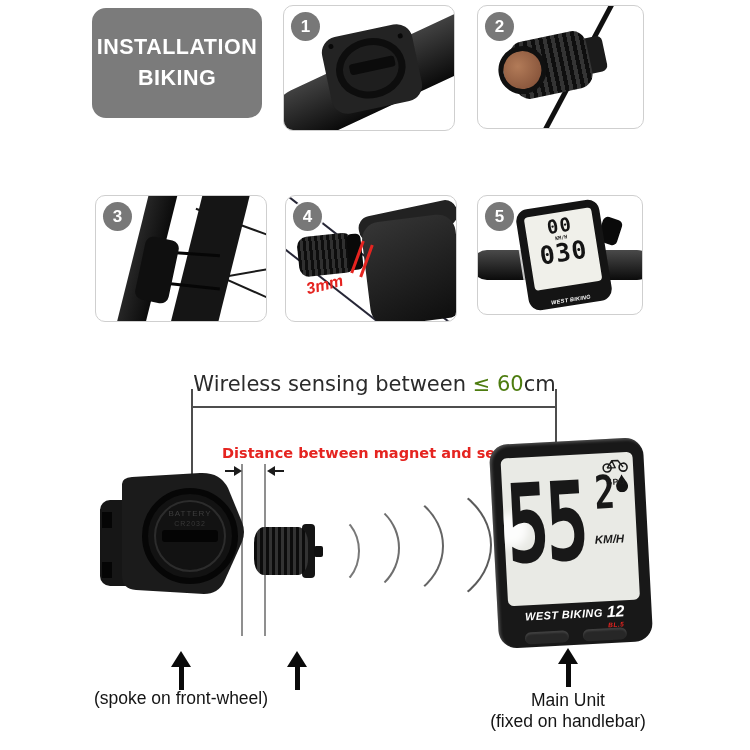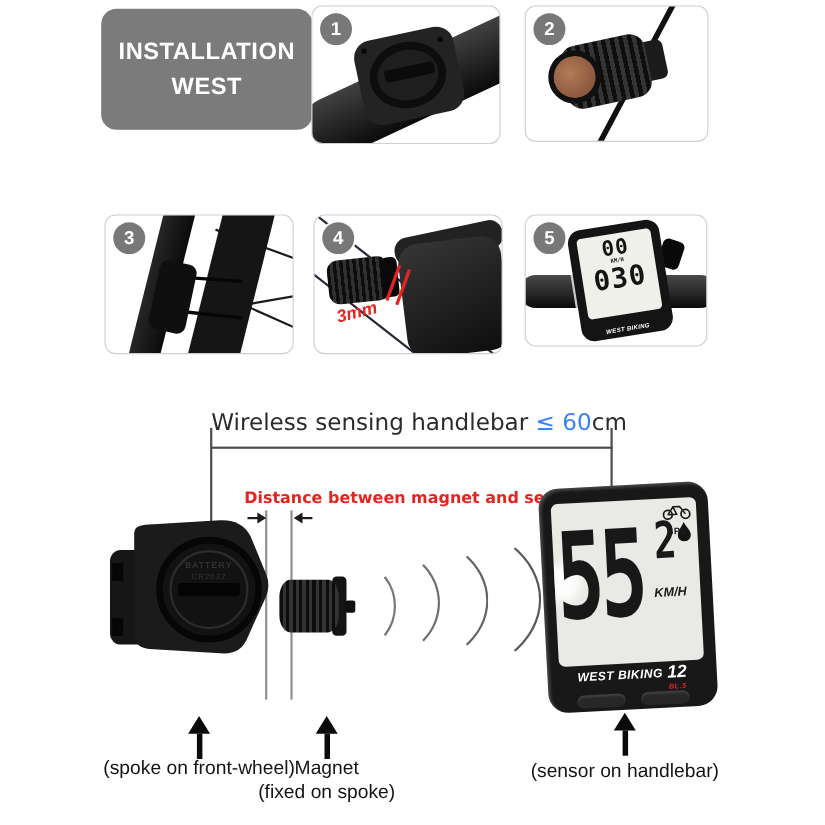--- a/index.html
+++ b/index.html
@@ -1,21 +1,21 @@
 <!DOCTYPE html>
 <html><head>
 <meta charset="utf-8">
 <style>
   * { box-sizing: border-box; }
   body { margin:0; background:#fff; font-family:"Liberation Sans", sans-serif; }
   #canvas { position:relative; width:750px; height:750px; background:#fff; overflow:hidden; }
   .abs { position:absolute; }
 
   
-  .title-box { left:92px; top:8px; width:192px; height:110px; background:#7b7b7b; border-radius:14px;
+  .title-box { left:92px; top:8px; width:170px; height:110px; background:#7b7b7b; border-radius:14px;
     color:#fff; font-weight:bold; font-size:21.5px; letter-spacing:.5px; text-align:center;
     display:flex; flex-direction:column; justify-content:center; gap:6px; }
 
   
   .photo { background:#fff; border:1px solid #cfcfcf; border-radius:10px; overflow:hidden; }
   .badge { position:absolute; left:7px; top:6px; width:29px; height:29px; border-radius:50%;
     background:#787878; color:#fff; font-weight:bold; font-size:17px; line-height:29px;
     text-align:center; box-shadow:0 0 0 2px rgba(255,255,255,.9); z-index:5; }
   .ph1 { left:283px; top:5px; width:172px; height:126px; }
   .ph2 { left:477px; top:5px; width:167px; height:124px; }
@@ -77,21 +77,21 @@
   .p5-unit-txt { font-size:5px; font-weight:bold; line-height:5px; }
   .p5-bottom { font-size:25px; font-weight:800; line-height:26px; letter-spacing:1px; }
   .p5-logo { left:0; right:0; bottom:3px; text-align:center; color:#fff; font-size:5.5px;
     font-style:italic; font-weight:bold; letter-spacing:.3px; }
 
   
   .dim-h { left:192px; top:406px; width:365px; height:2px; background:#4d4d4d; }
   .dim-v { width:2px; background:#4d4d4d; }
   .dim-text { left:192px; top:372px; width:365px; text-align:center; font-size:21px; color:#2b2b2b;
     font-family:"DejaVu Sans","Liberation Sans",sans-serif; white-space:nowrap; }
-  .dim-red { color:#3b82f6; }
+  .dim-red { color:#4d7c0f; }
 
   .gap-note { left:222px; top:445px; color:#e52420; font-size:14.5px; font-weight:bold;
     font-family:"DejaVu Sans","Liberation Sans",sans-serif; white-space:nowrap; }
   .gap-line { width:1.5px; background:#8f8f8f; }
   .ga-line { height:1.5px; background:#1c1c1c; top:470px; }
   .ga-head { width:0; height:0; top:466px; }
   .ga-right { border-top:5px solid transparent; border-bottom:5px solid transparent; border-left:8px solid #1c1c1c; }
   .ga-left  { border-top:5px solid transparent; border-bottom:5px solid transparent; border-right:8px solid #1c1c1c; }
 
   
@@ -132,21 +132,21 @@
   .up-arrow .stem { width:5px; height:23px; background:#0a0a0a; margin:0 auto; }
   .caption { text-align:center; font-size:17.5px; color:#141414; line-height:20.5px; }
 </style>
 </head>
 <body>
 
 <div id="canvas">
 
   <div class="abs title-box">
     <div>INSTALLATION</div>
-    <div>WEST</div>
+    <div>BIKING</div>
   </div>
 
   <div class="abs photo ph1">
     <div class="badge">1</div>
     <div class="abs p1-bar"></div>
     <div class="abs p1-mount">
       <div class="abs p1-ring"></div>
       <div class="abs p1-slot"></div>
       <div class="abs p1-dot" style="left:8px;top:6px;"></div>
       <div class="abs p1-dot" style="left:78px;top:10px;"></div>
@@ -198,21 +198,21 @@
       <div class="abs p5-lcd">
         <div class="p5-top">00</div>
         <div class="p5-unit-txt">KM/H</div>
         <div class="p5-bottom">030</div>
       </div>
       <div class="abs p5-logo">WEST BIKING</div>
     </div>
   </div>
 
   <div class="abs dim-text">
-    <span>Wireless sensing handlebar </span><span class="dim-red">≤ 60</span><span>cm</span>
+    <span>Wireless sensing between </span><span class="dim-red">≤ 60</span><span>cm</span>
   </div>
   <div class="abs dim-h"></div>
   <div class="abs dim-v" style="left:191px;top:389px;height:100px;"></div>
   <div class="abs dim-v" style="left:555px;top:389px;height:57px;"></div>
 
   <div class="abs gap-note">Distance between magnet and sensor ≤ 1.5mm</div>
   <div class="abs gap-line" style="left:241px;top:464px;height:172px;"></div>
   <div class="abs gap-line" style="left:264px;top:464px;height:172px;"></div>
   <div class="abs ga-line" style="left:225px;width:11px;"></div>
   <div class="abs ga-head ga-right" style="left:234px;"></div>
@@ -280,21 +280,18 @@
     <div class="stem"></div>
   </div>
   <div class="abs up-arrow" style="left:558px;top:648px;">
     <div class="head"></div>
     <div class="stem"></div>
   </div>
 
   <div class="abs caption" style="left:81px;top:688px;width:200px;">
     <div>(spoke on front-wheel)</div>
   </div>
-  <div class="abs caption" style="left:207px;top:688px;width:180px;">
-    <div>Magnet</div>
-    <div>(fixed on spoke)</div>
-  </div>
   <div class="abs caption" style="left:468px;top:690px;width:200px;">
-    <div>(sensor on handlebar)</div>
+    <div>Main Unit</div>
+    <div>(fixed on handlebar)</div>
   </div>
 
 </div>
 
 </body></html>

